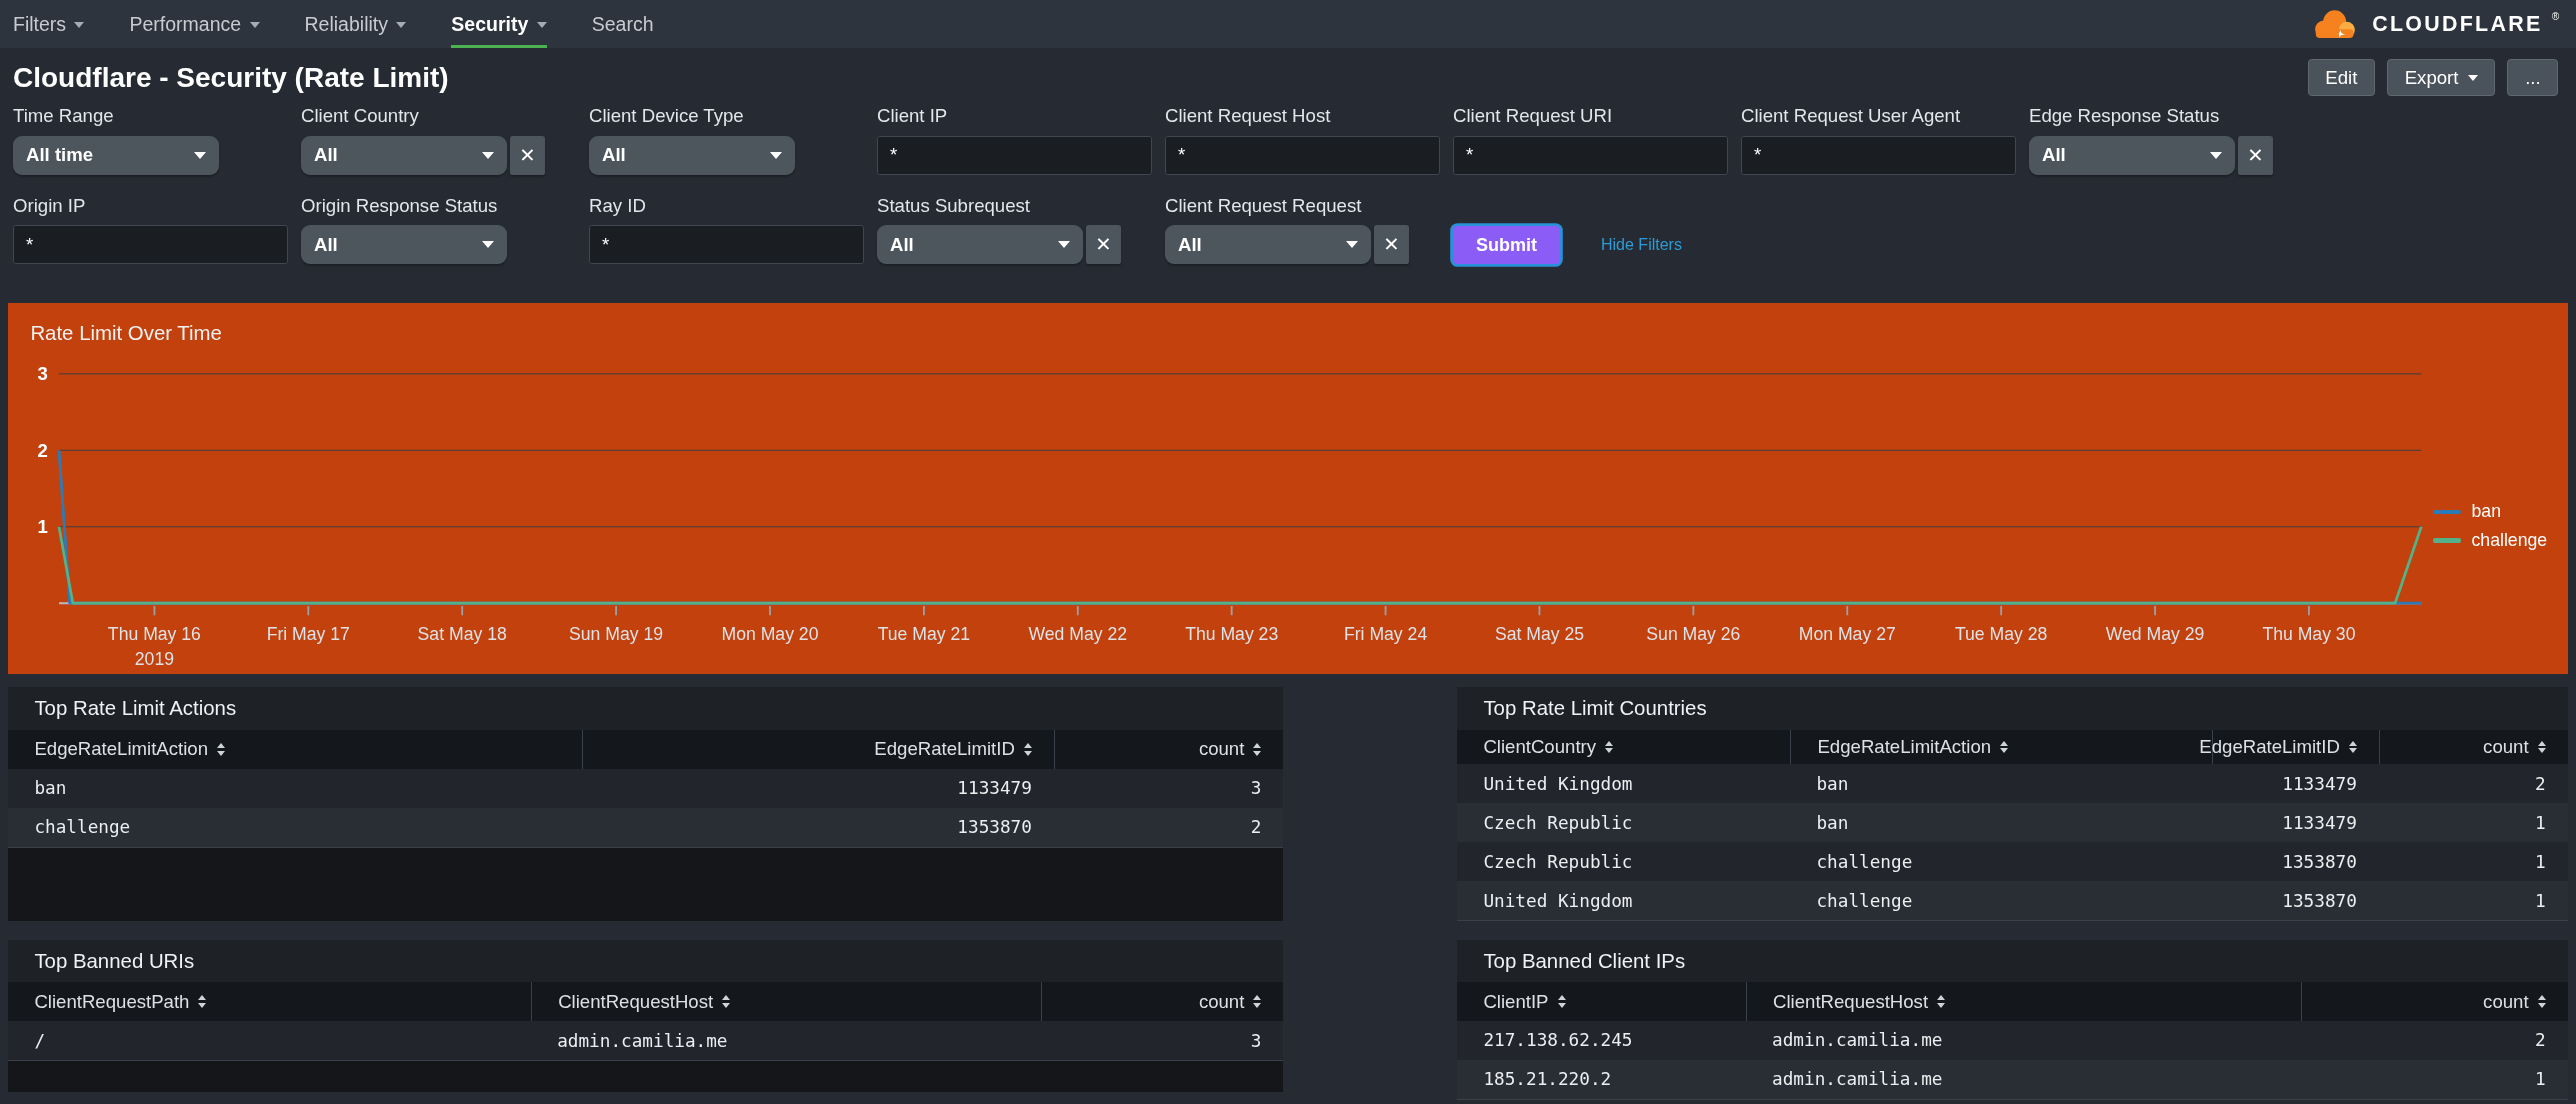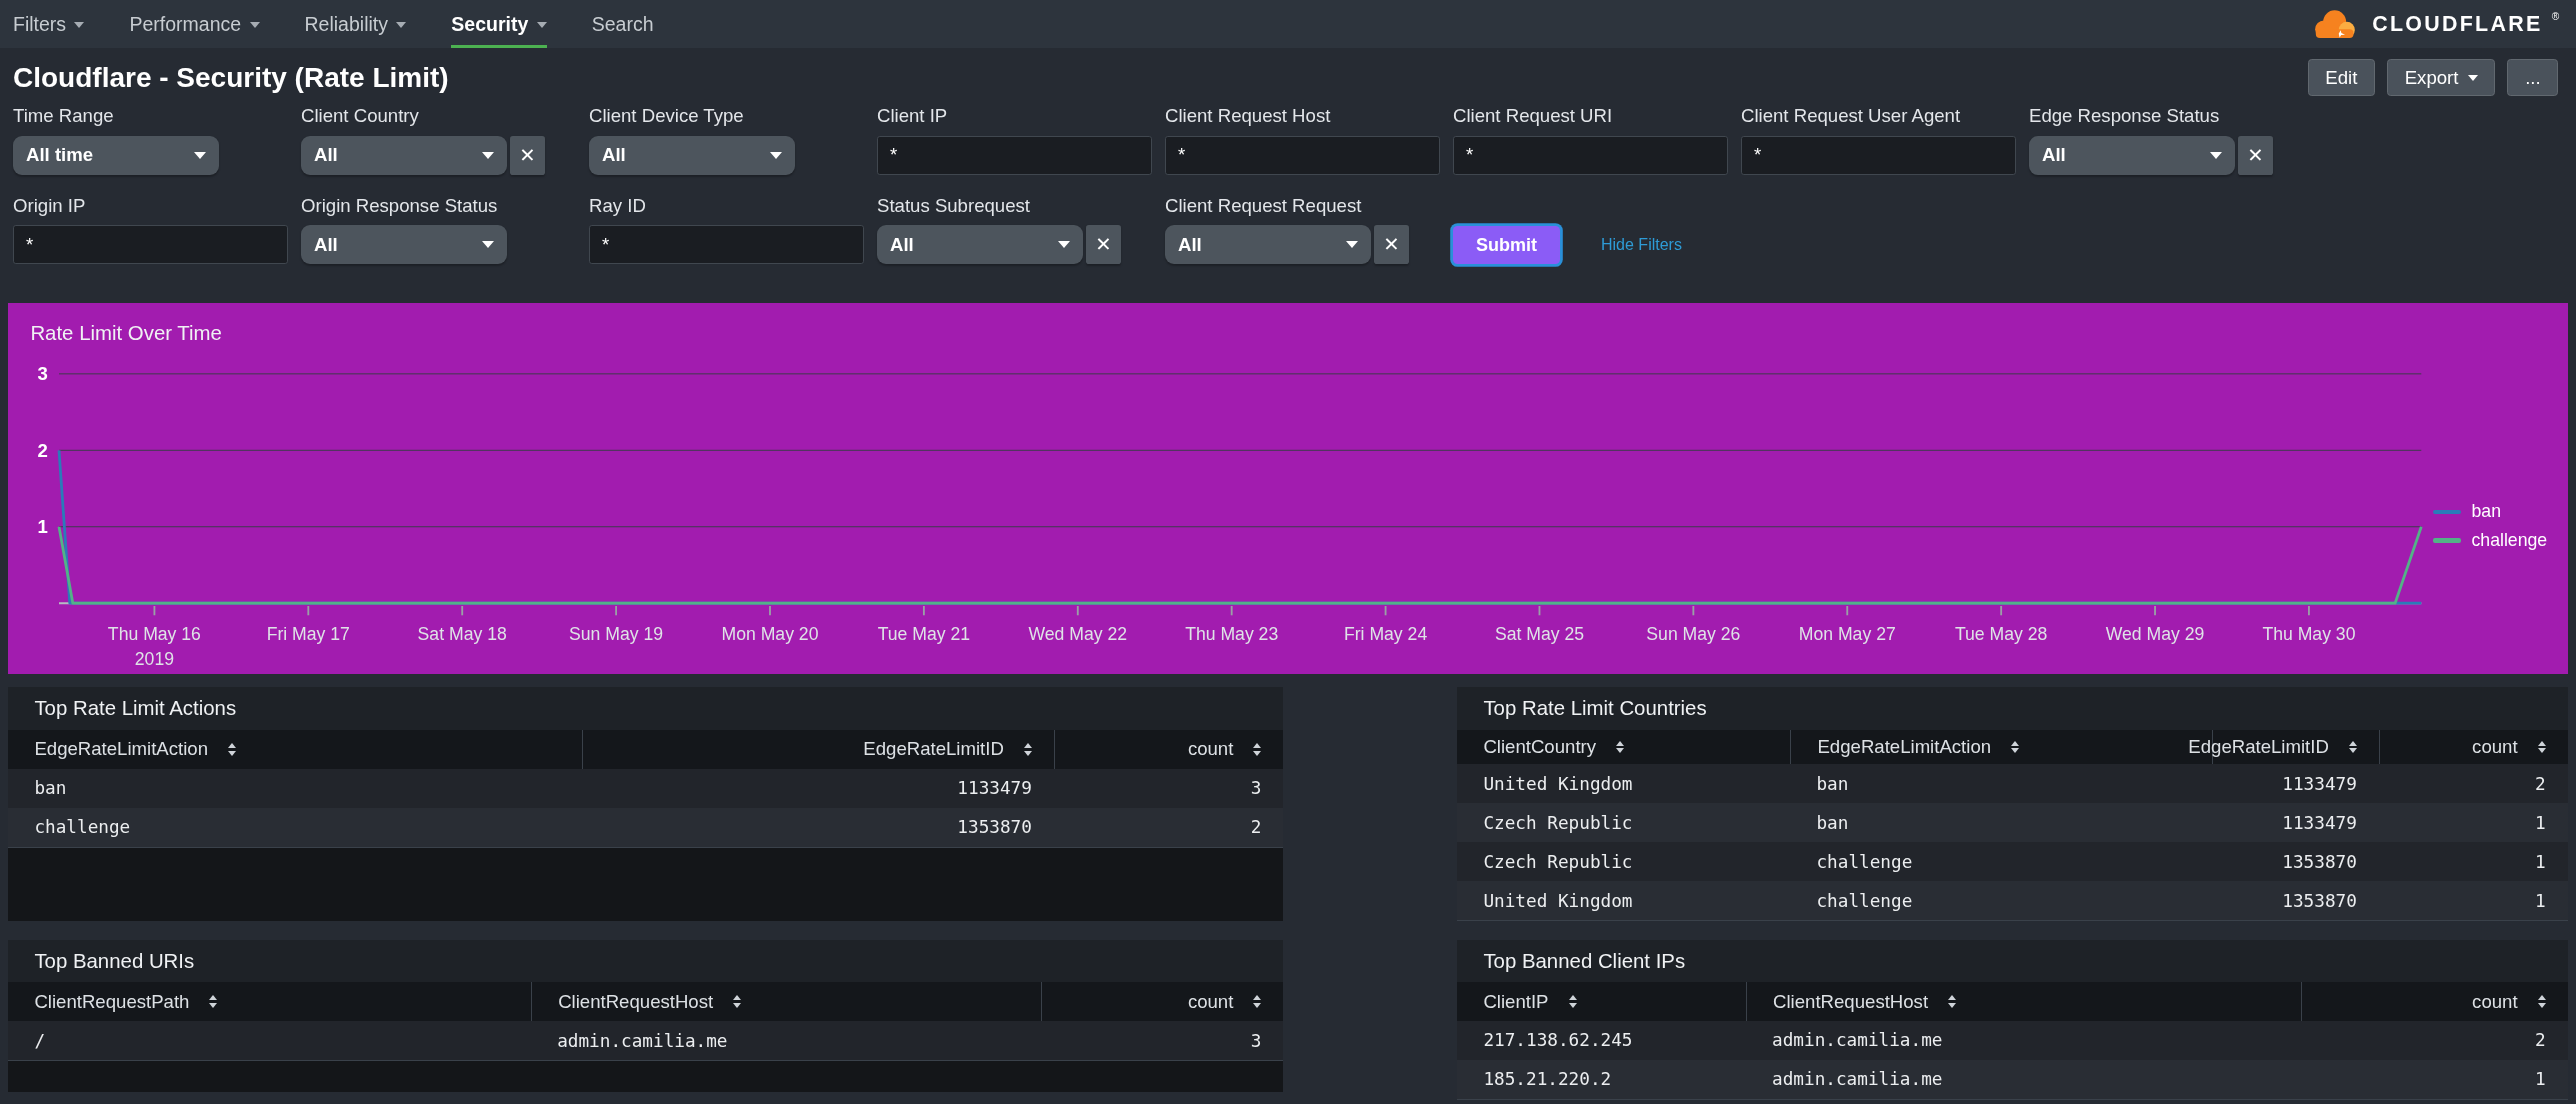--- a/index.html
+++ b/index.html
@@ -38,41 +38,41 @@
   .clear-btn{width:35px;height:39px;margin-left:2.8px;background:#4d555d;border:none;border-radius:2.8px;color:#fff;
              font-size:19.5px;cursor:pointer;box-shadow:0 1.9px 1.9px rgba(0,0,0,.25);font-family:inherit;}
   .text-input{width:275px;height:39px;box-sizing:border-box;background:#1a1d22;border:0.9px solid #40474f;border-radius:2.8px;
               color:#fff;font-size:18.6px;padding:0 12px;font-family:inherit;outline:none;}
   .submit-cell{grid-column:6 / span 3;display:flex;align-items:center;margin-top:31px;}
   .submit-btn{background:#8b5cf6;border:none;border-radius:4.6px;color:#fff;font-weight:700;font-size:18px;
               padding:8.4px 23px;box-shadow:0 0 0 2.8px #2a90d9;cursor:pointer;font-family:inherit;}
   .hide-filters{color:#2e9bd6;font-size:16px;margin-left:41px;cursor:pointer;text-decoration:none;}
 
   
-  .chart-panel{background:#a21caf;margin:15px 8.4px 0;position:relative;padding:16.7px 22px 0;box-sizing:border-box;}
+  .chart-panel{background:#c2410c;margin:15px 8.4px 0;position:relative;padding:16.7px 22px 0;box-sizing:border-box;}
   .chart-title{font-size:20.4px;line-height:26px;margin-bottom:13px;color:#f0f2f4;}
   .ytick{font-size:20px;font-weight:700;fill:#fff;font-family:"Liberation Sans","DejaVu Sans",sans-serif;}
   .tick-label{font-size:19px;fill:#dfe3e7;font-family:"Liberation Sans","DejaVu Sans",sans-serif;}
   .chart-legend{position:absolute;right:20.4px;top:198px;display:flex;flex-direction:column;gap:7.4px;}
   .legend-item{display:flex;align-items:center;gap:10.2px;font-size:17.7px;color:#fff;}
   .legend-swatch{width:28px;height:4.6px;border-radius:1.9px;}
 
   
   .tables-row{display:flex;padding:0 8.4px;gap:174px;}
   .tables-row.top{margin-top:13px;}
   .tables-row.bottom{margin-top:18.6px;}
   .table-panel{background:#1e2227;display:flex;flex-direction:column;box-sizing:border-box;overflow:hidden;}
   .panel-l{width:1275px;flex:none;}
   .panel-r{flex:1;}
   .top .table-panel{height:234px;}
   .bottom .panel-l{height:152px;}
   .bottom .panel-r{height:160px;}
   .t-title{font-size:20.4px;padding:9.3px 26px;line-height:24px;color:#f0f2f4;}
   .t-head{display:flex;background:#14171b;height:39px;align-items:stretch;}
-  .t-hcell{font-size:18.6px;color:#dde1e5;box-sizing:border-box;padding:0 22px 0 26px;display:flex;align-items:center;gap:20px;cursor:pointer;}
+  .t-hcell{font-size:18.6px;color:#dde1e5;box-sizing:border-box;padding:0 22px 0 26px;display:flex;align-items:center;gap:9px;cursor:pointer;}
   .t-hcell + .t-hcell{border-left:1.9px solid #3a414a;}
   .t-hcell.right{justify-content:flex-end;}
   .sort-icon{display:inline-flex;flex-direction:column;gap:2.8px;}
   .sort-icon::before{content:"";width:0;height:0;border-left:4.6px solid transparent;border-right:4.6px solid transparent;border-bottom:5.6px solid #cfd4d9;}
   .sort-icon::after{content:"";width:0;height:0;border-left:4.6px solid transparent;border-right:4.6px solid transparent;border-top:5.6px solid #cfd4d9;}
   .t-rows{border-bottom:0.9px solid #3a414a;}
   .t-row{display:flex;height:39px;align-items:center;}
   .t-row:nth-child(odd){background:#22252b;}
   .t-row:nth-child(even){background:#292d34;}
   .t-cell{font-family:"DejaVu Sans Mono","Liberation Mono",monospace;font-size:17.7px;color:#eceef0;

